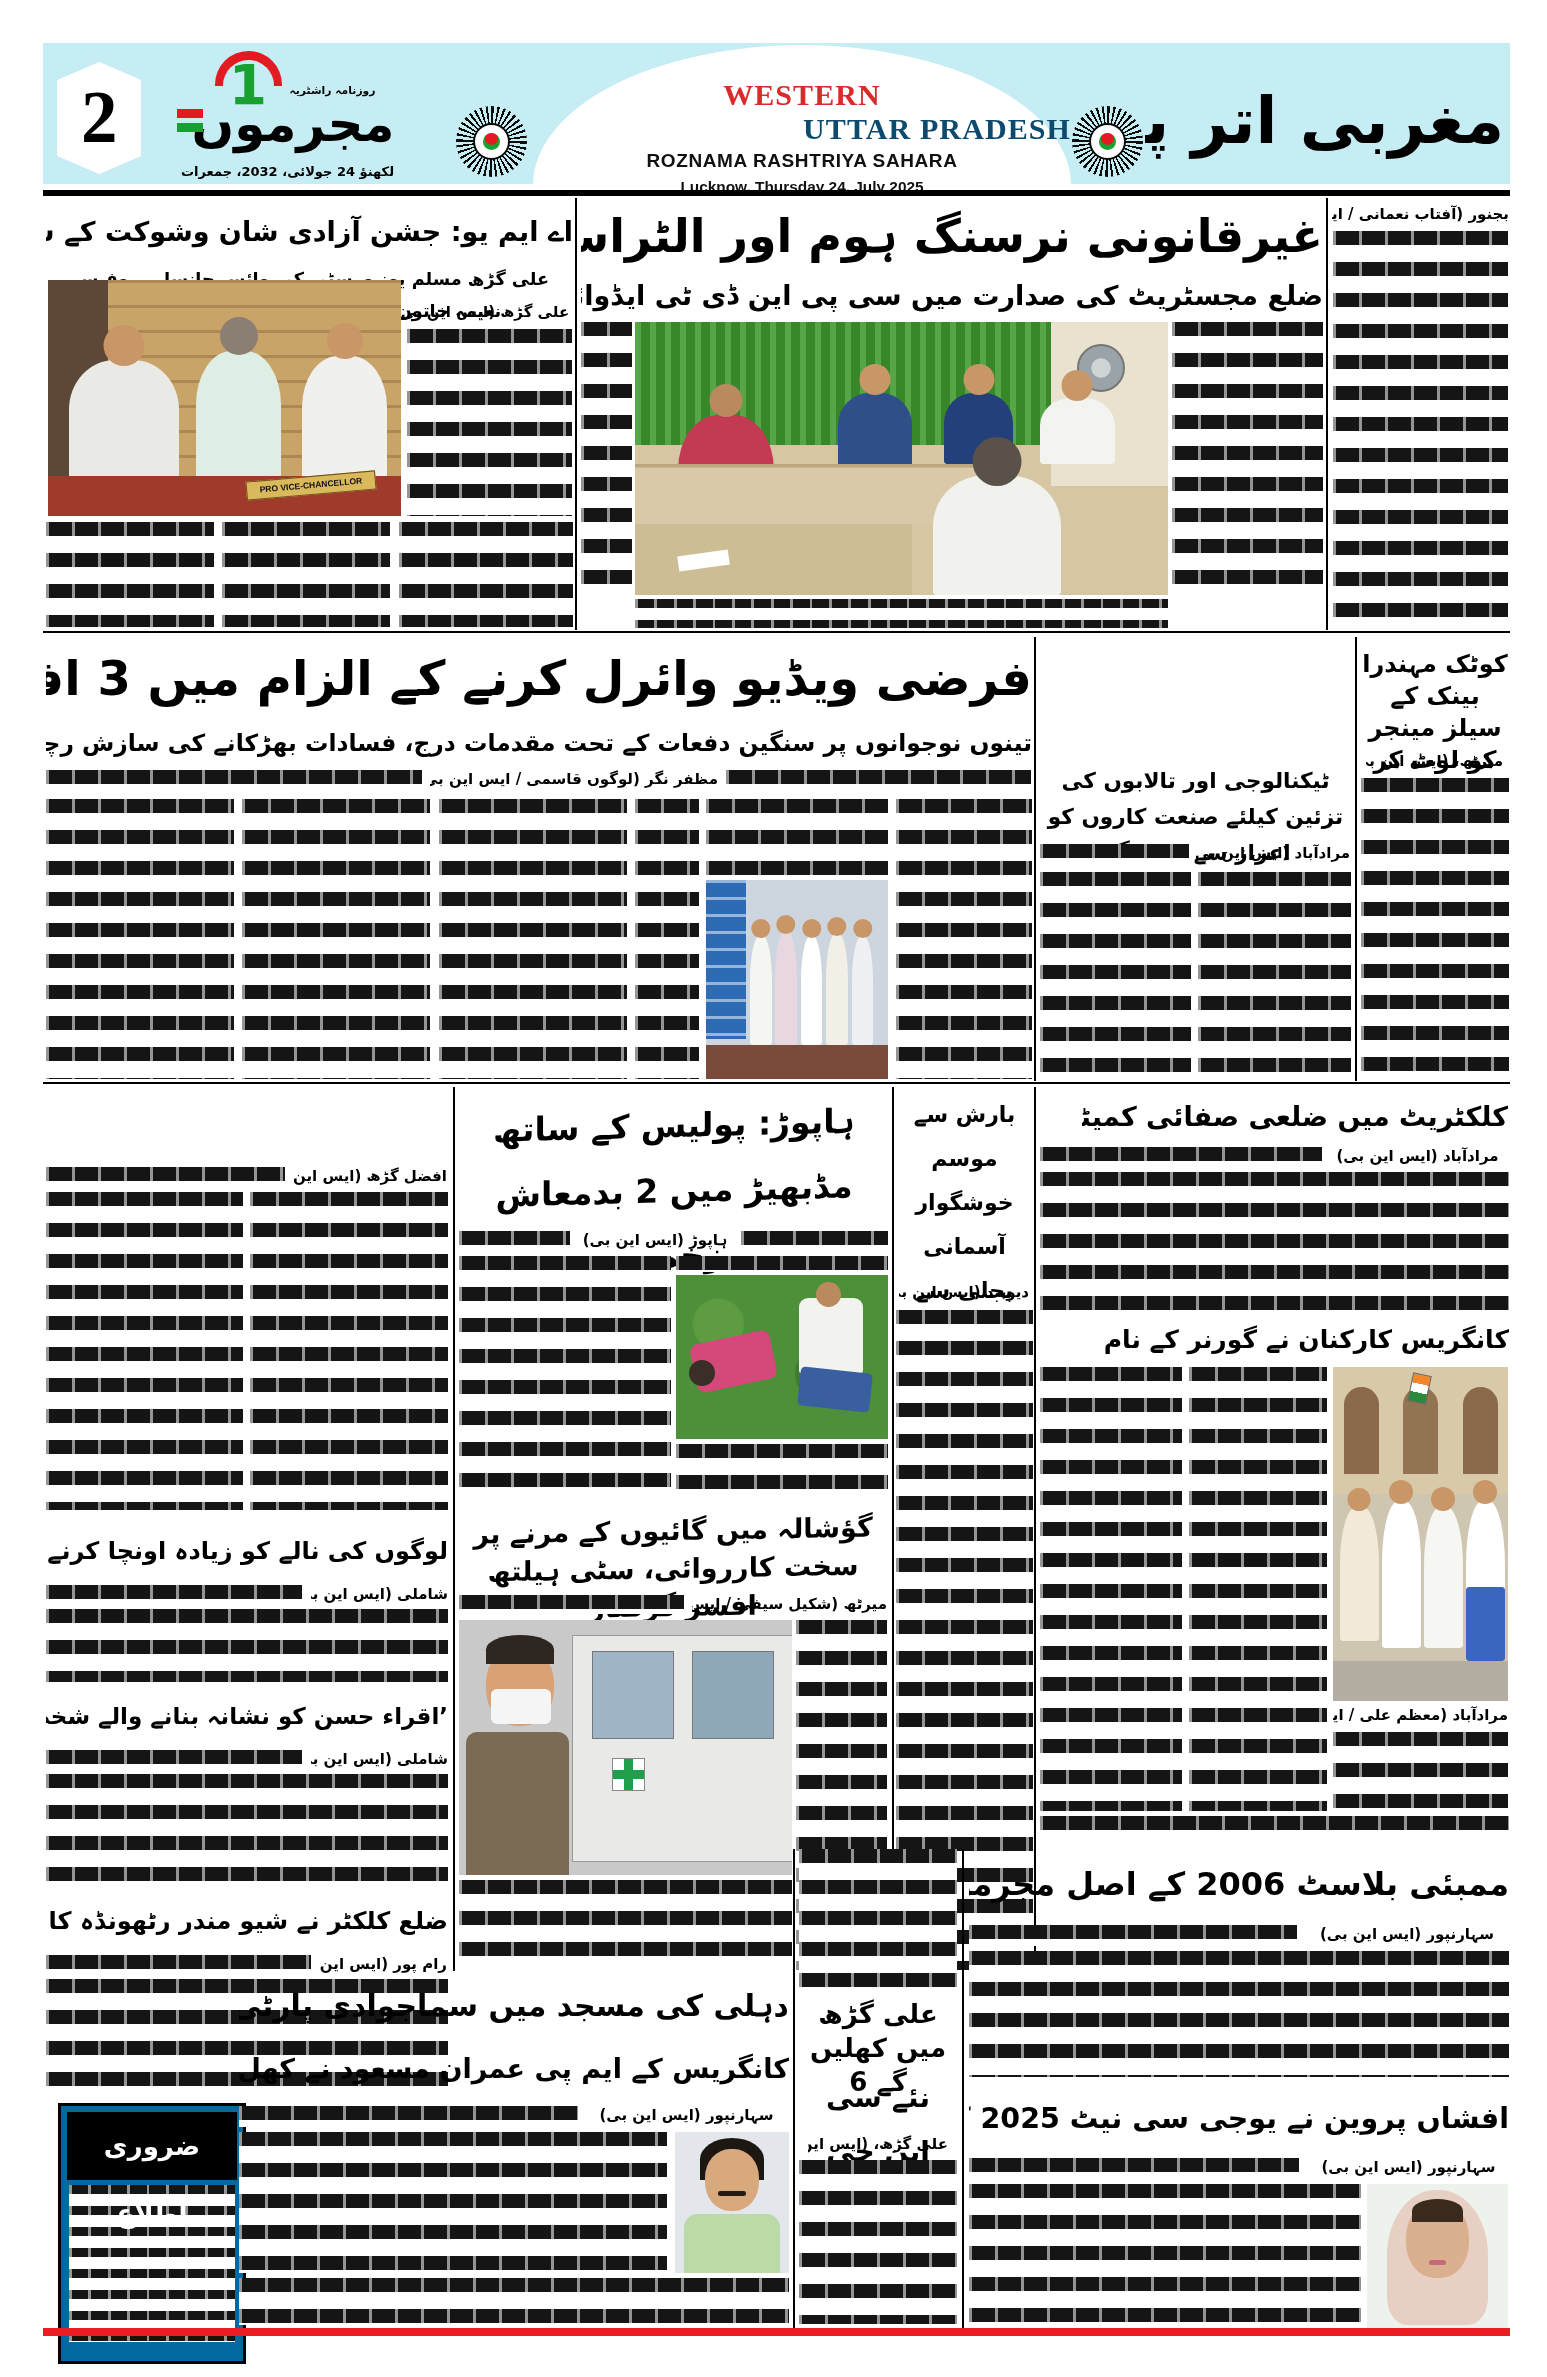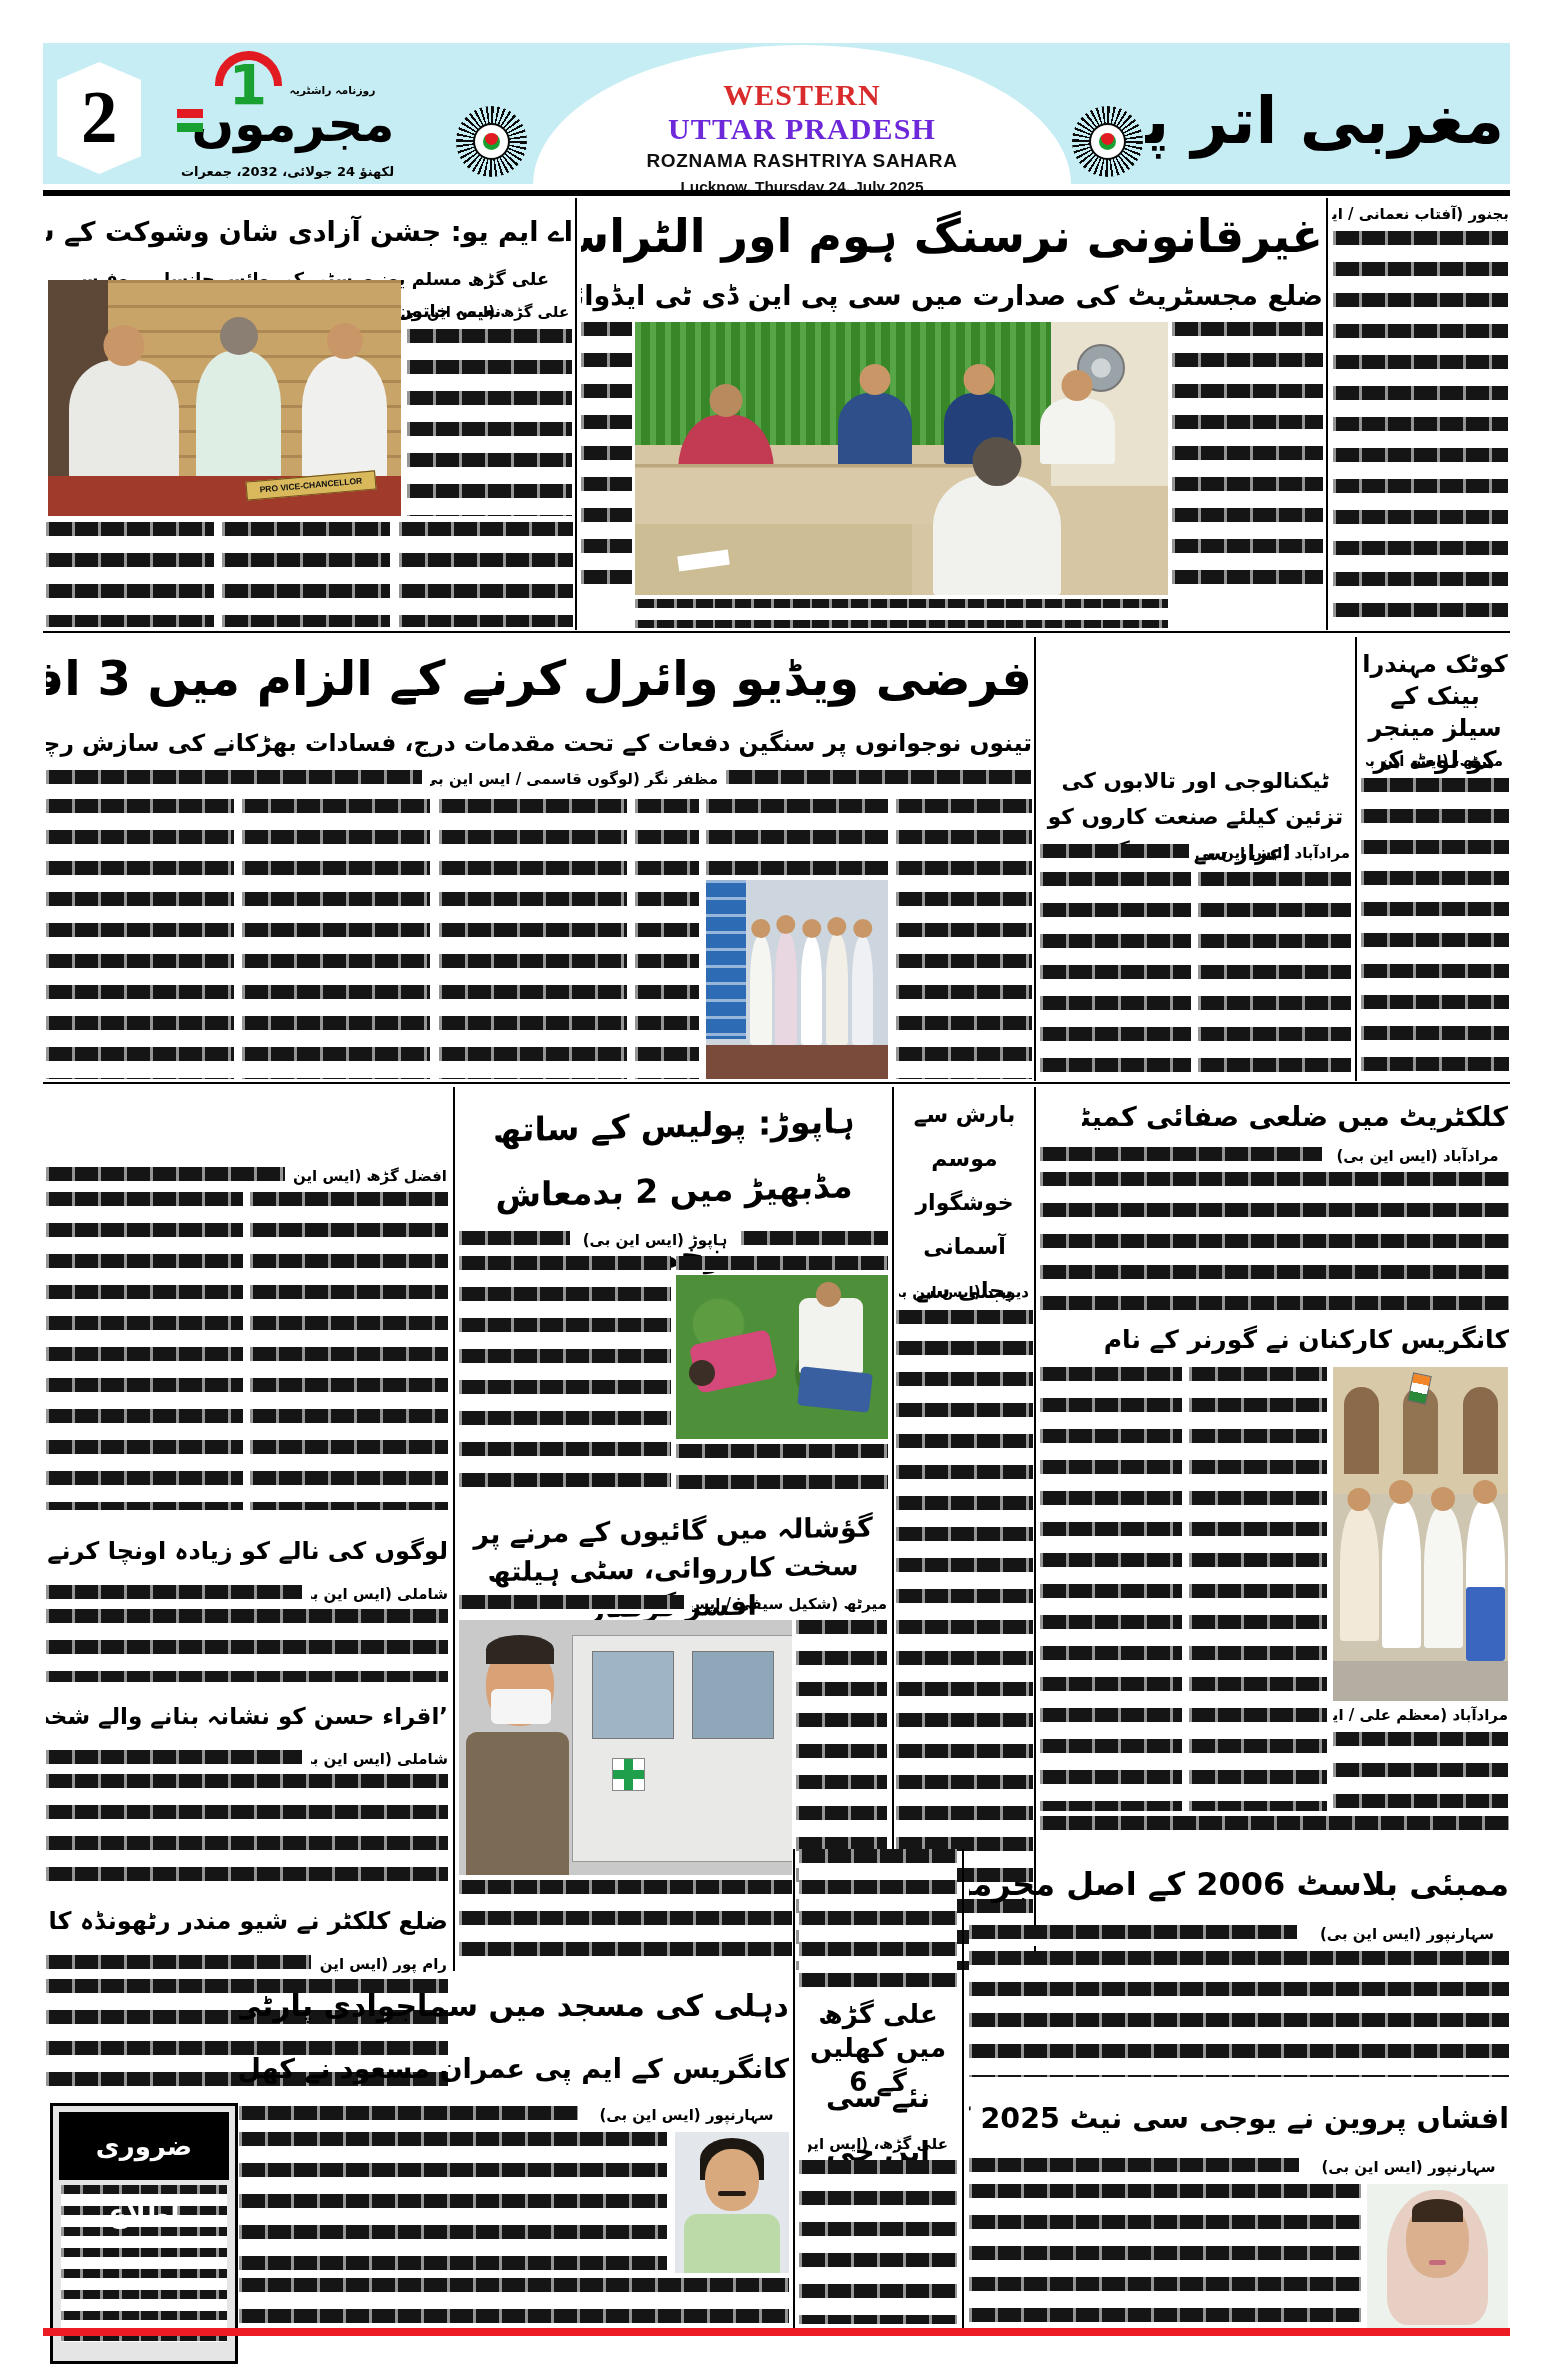--- a/index.html
+++ b/index.html
@@ -42,21 +42,21 @@
       <div class="abs ur" style="left:142px;top:41px;width:125px;height:15px;font-size:10.8px;">روزنامہ راشٹریہ</div>
       <div class="abs ur nowrap" style="left:57px;top:47px;width:216px;height:68px;font-size:50px;line-height:68px;">مجرموں</div>
       <div class="abs" style="left:49px;top:66px;width:26px;height:9px;background:#e21b22;"></div>
       <div class="abs" style="left:49px;top:80px;width:26px;height:9px;background:#18a030;"></div>
       <div class="abs ur nowrap" style="left:34px;top:121px;width:251px;height:17px;font-size:13px;">لکھنؤ 24 جولائی، 2032، جمعرات</div>
     </div>
     <div class="star" style="left:413px;top:63px;width:71px;height:71px;"></div>
 
     <div class="abs dome" style="left:490px;top:1.7px;width:538px;height:140px;">
       <div style="padding-top:33px;font:bold 30px 'Liberation Serif',serif;color:#d92b2b;letter-spacing:1.1px;">WESTERN</div>
-      <div style="font:bold 30px 'Liberation Serif',serif;color:#6d28d9;letter-spacing:1.1px;">UTTAR PRADESH</div>
+      <div style="font:bold 30px 'Liberation Serif',serif;color:#0c4a6e;letter-spacing:1.1px;text-align:right;">UTTAR PRADESH</div>
       <div style="margin-top:4.6px;font:bold 19px 'Liberation Sans',sans-serif;color:#111;letter-spacing:0.6px;">ROZNAMA RASHTRIYA SAHARA</div>
       <div style="margin-top:5.7px;font:bold 15.4px 'Liberation Sans',sans-serif;color:#111;">Lucknow, Thursday  24, July 2025</div>
     </div>
     <div class="star" style="left:1029px;top:63px;width:71px;height:71px;"></div>
     <div class="abs ur nowrap" style="left:1102px;top:23px;width:359px;height:111px;font-size:64px;line-height:111px;">مغربی اتر پردیش</div>
   </div>
 
   <div class="abs" style="left:43px;top:190px;width:1467px;height:5.7px;background:#000;"></div>
 
   <div class="abs ur nowrap" style="left:46px;top:203px;width:527px;height:57px;font-size:27px;line-height:57px;">اے ایم یو: جشن آزادی شان وشوکت کے ساتھ منایا جائے گا</div>
@@ -255,21 +255,21 @@
   <div class="abs ur nowrap" style="left:46px;top:1690px;width:402px;height:52px;font-size:23px;line-height:52px;">’اقراء حسن کو نشانہ بنانے والے شخص کو گرفتار کیا جائے‘</div>
   <div class="abs byline" style="left:311px;top:1750px;width:137px;height:18px;">شاملی (ایس این بی)</div>
   <div class="abs tb" style="left:46px;top:1750px;width:256px;height:18px;"></div>
   <div class="abs tb" style="left:46px;top:1774px;width:402px;height:112px;"></div>
 
   <div class="abs ur nowrap" style="left:46px;top:1895px;width:402px;height:52px;font-size:24px;line-height:52px;">ضلع کلکٹر نے شیو مندر رٹھونڈہ کا کیا معائنہ</div>
   <div class="abs byline" style="left:319px;top:1955px;width:128px;height:18px;">رام پور (ایس این بی)</div>
   <div class="abs tb" style="left:46px;top:1955px;width:265px;height:18px;"></div>
   <div class="abs tb" style="left:46px;top:1979px;width:402px;height:117px;"></div>
 
-  <div class="abs" style="left:50px;top:2103px;width:182px;height:255px;border:3.4px solid #000;background:#e5e5e5;">
+  <div class="abs" style="left:58px;top:2103px;width:182px;height:255px;border:3.4px solid #000;background:#0369a1;">
     <div style="margin:5.7px;height:68px;background:#000;text-align:center;">
       <span class="ur" style="color:#fff;font-size:26px;line-height:68px;">ضروری اطلاع</span>
     </div>
     <div class="tbs" style="margin:0 8px;height:157px;"></div>
   </div>
 
   <div class="abs ur nowrap" style="left:239px;top:1976px;width:550px;height:59px;font-size:30px;line-height:59px;">دہلی کی مسجد میں سماجوادی پارٹی کی میٹنگ کا پروپیگنڈہ محض جھوٹ</div>
   <div class="abs ur nowrap" style="left:239px;top:2043px;width:550px;height:52px;font-size:27px;line-height:52px;">کانگریس کے ایم پی عمران مسعود نے کھل کر اکھلیش یادو کی حمایت کی</div>
   <div class="abs byline" style="left:587px;top:2106px;width:199px;height:20.5px;">سہارنپور (ایس این بی)</div>
   <div class="abs tb" style="left:239px;top:2106px;width:339px;height:20.5px;"></div>

